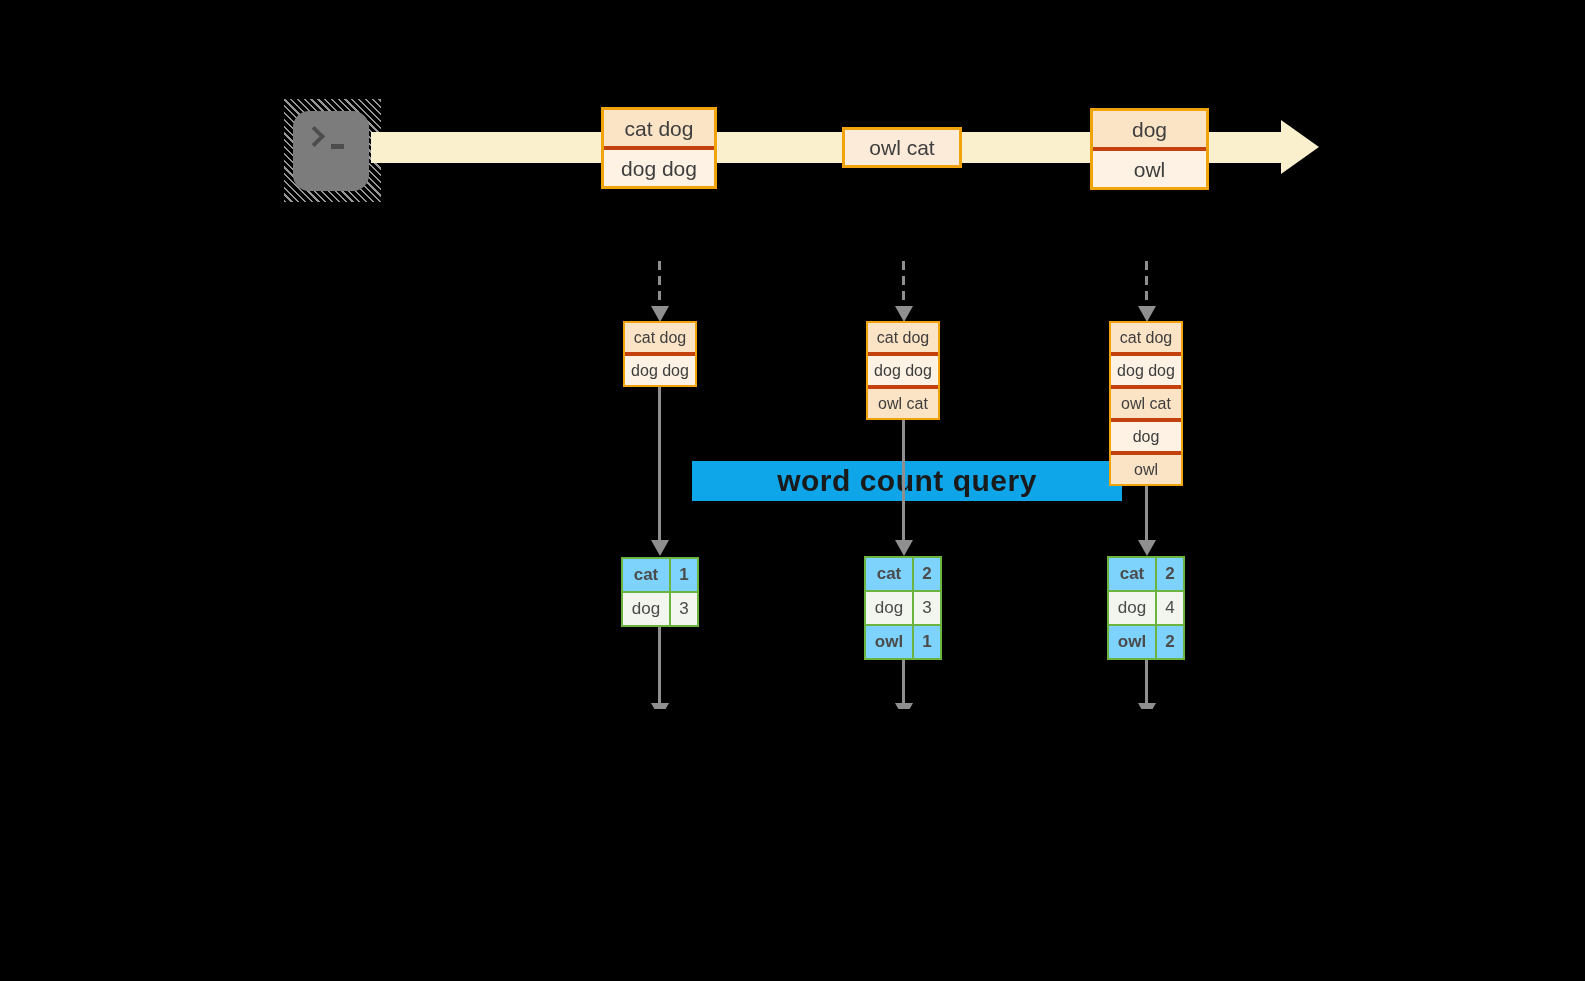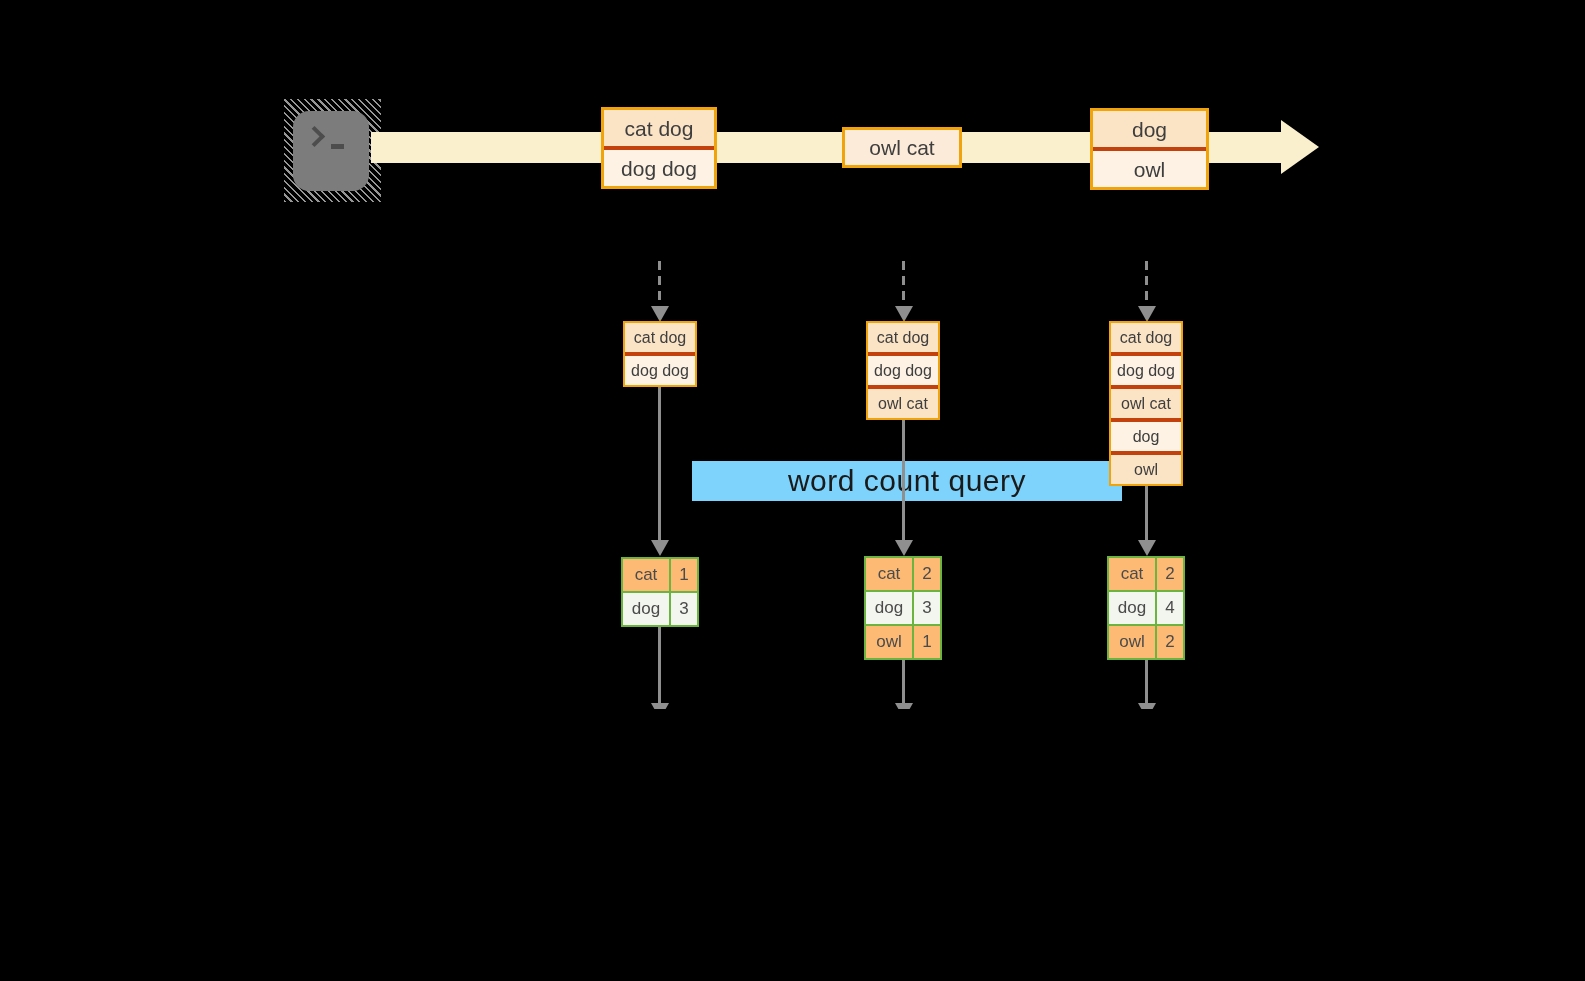--- a/index.html
+++ b/index.html
@@ -52,35 +52,35 @@
     background: repeating-linear-gradient(to bottom, #8F8F8F 0 9px, rgba(0,0,0,0) 9px 15px);
   }
   .ahead {
     width:0; height:0; z-index:2;
     border-left:9px solid transparent; border-right:9px solid transparent;
     border-top:16px solid #8F8F8F;
   }
 
   
   .qband {
-    background:#7dd3fc; color:#1A1A1A; z-index:1;
+    background:#0ea5e9; color:#1A1A1A; z-index:1;
     display:flex; align-items:center; justify-content:center;
-    font-size:30px; letter-spacing:0.5px;
+    font-size:30px; letter-spacing:0.5px;font-weight:bold;
   }
 
   
   .gtable {
     display:grid; grid-template-columns:46px 26px; gap:2px;
     background:#6CB440; border:2px solid #6CB440; z-index:3;
   }
   .gcell {
     display:flex; align-items:center; justify-content:center;
     height:32px; font-size:17px; color:#4B4B4B;
   }
-  .g0 { background:#fdba74; }
+  .g0 { background:#7dd3fc;font-weight:bold; }
   .g1 { background:#F2F6EE; }
 
   .z3 { z-index:3; }
 </style>
 </head>
 <body>
 
 <div class="canvas">
 
   <div class="abs hatch" style="left:284px; top:99px; width:97px; height:103px;">

